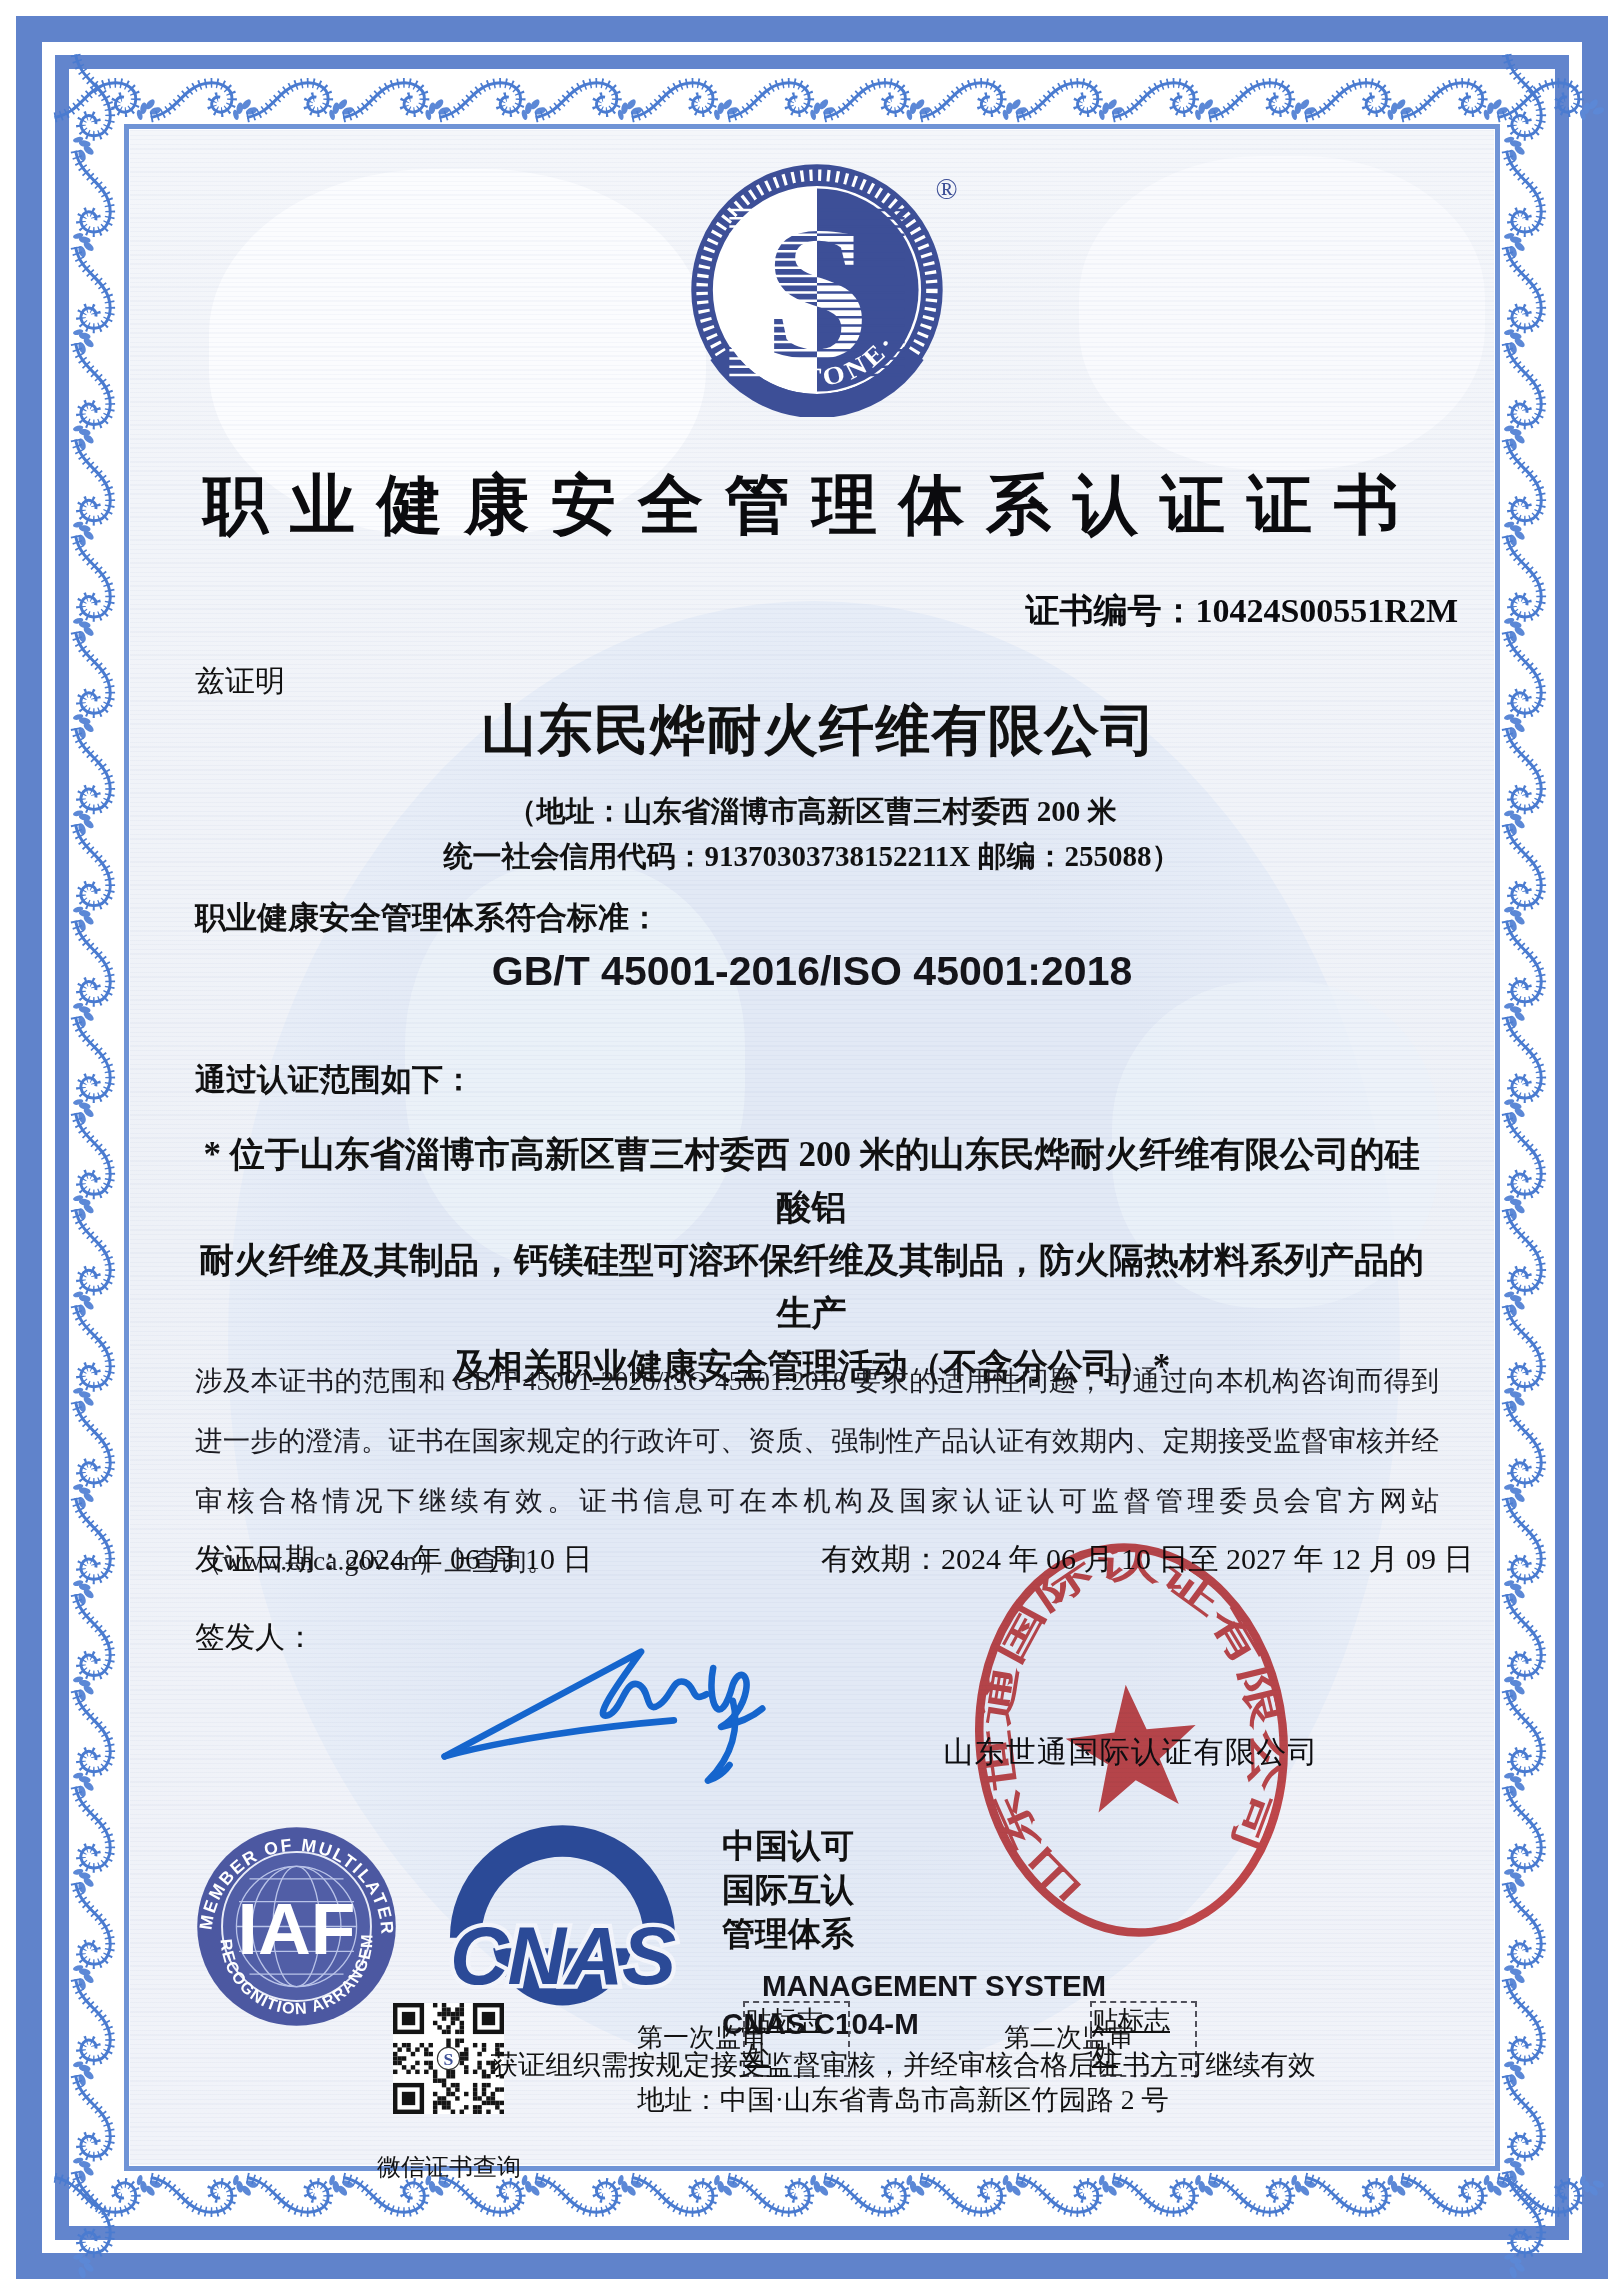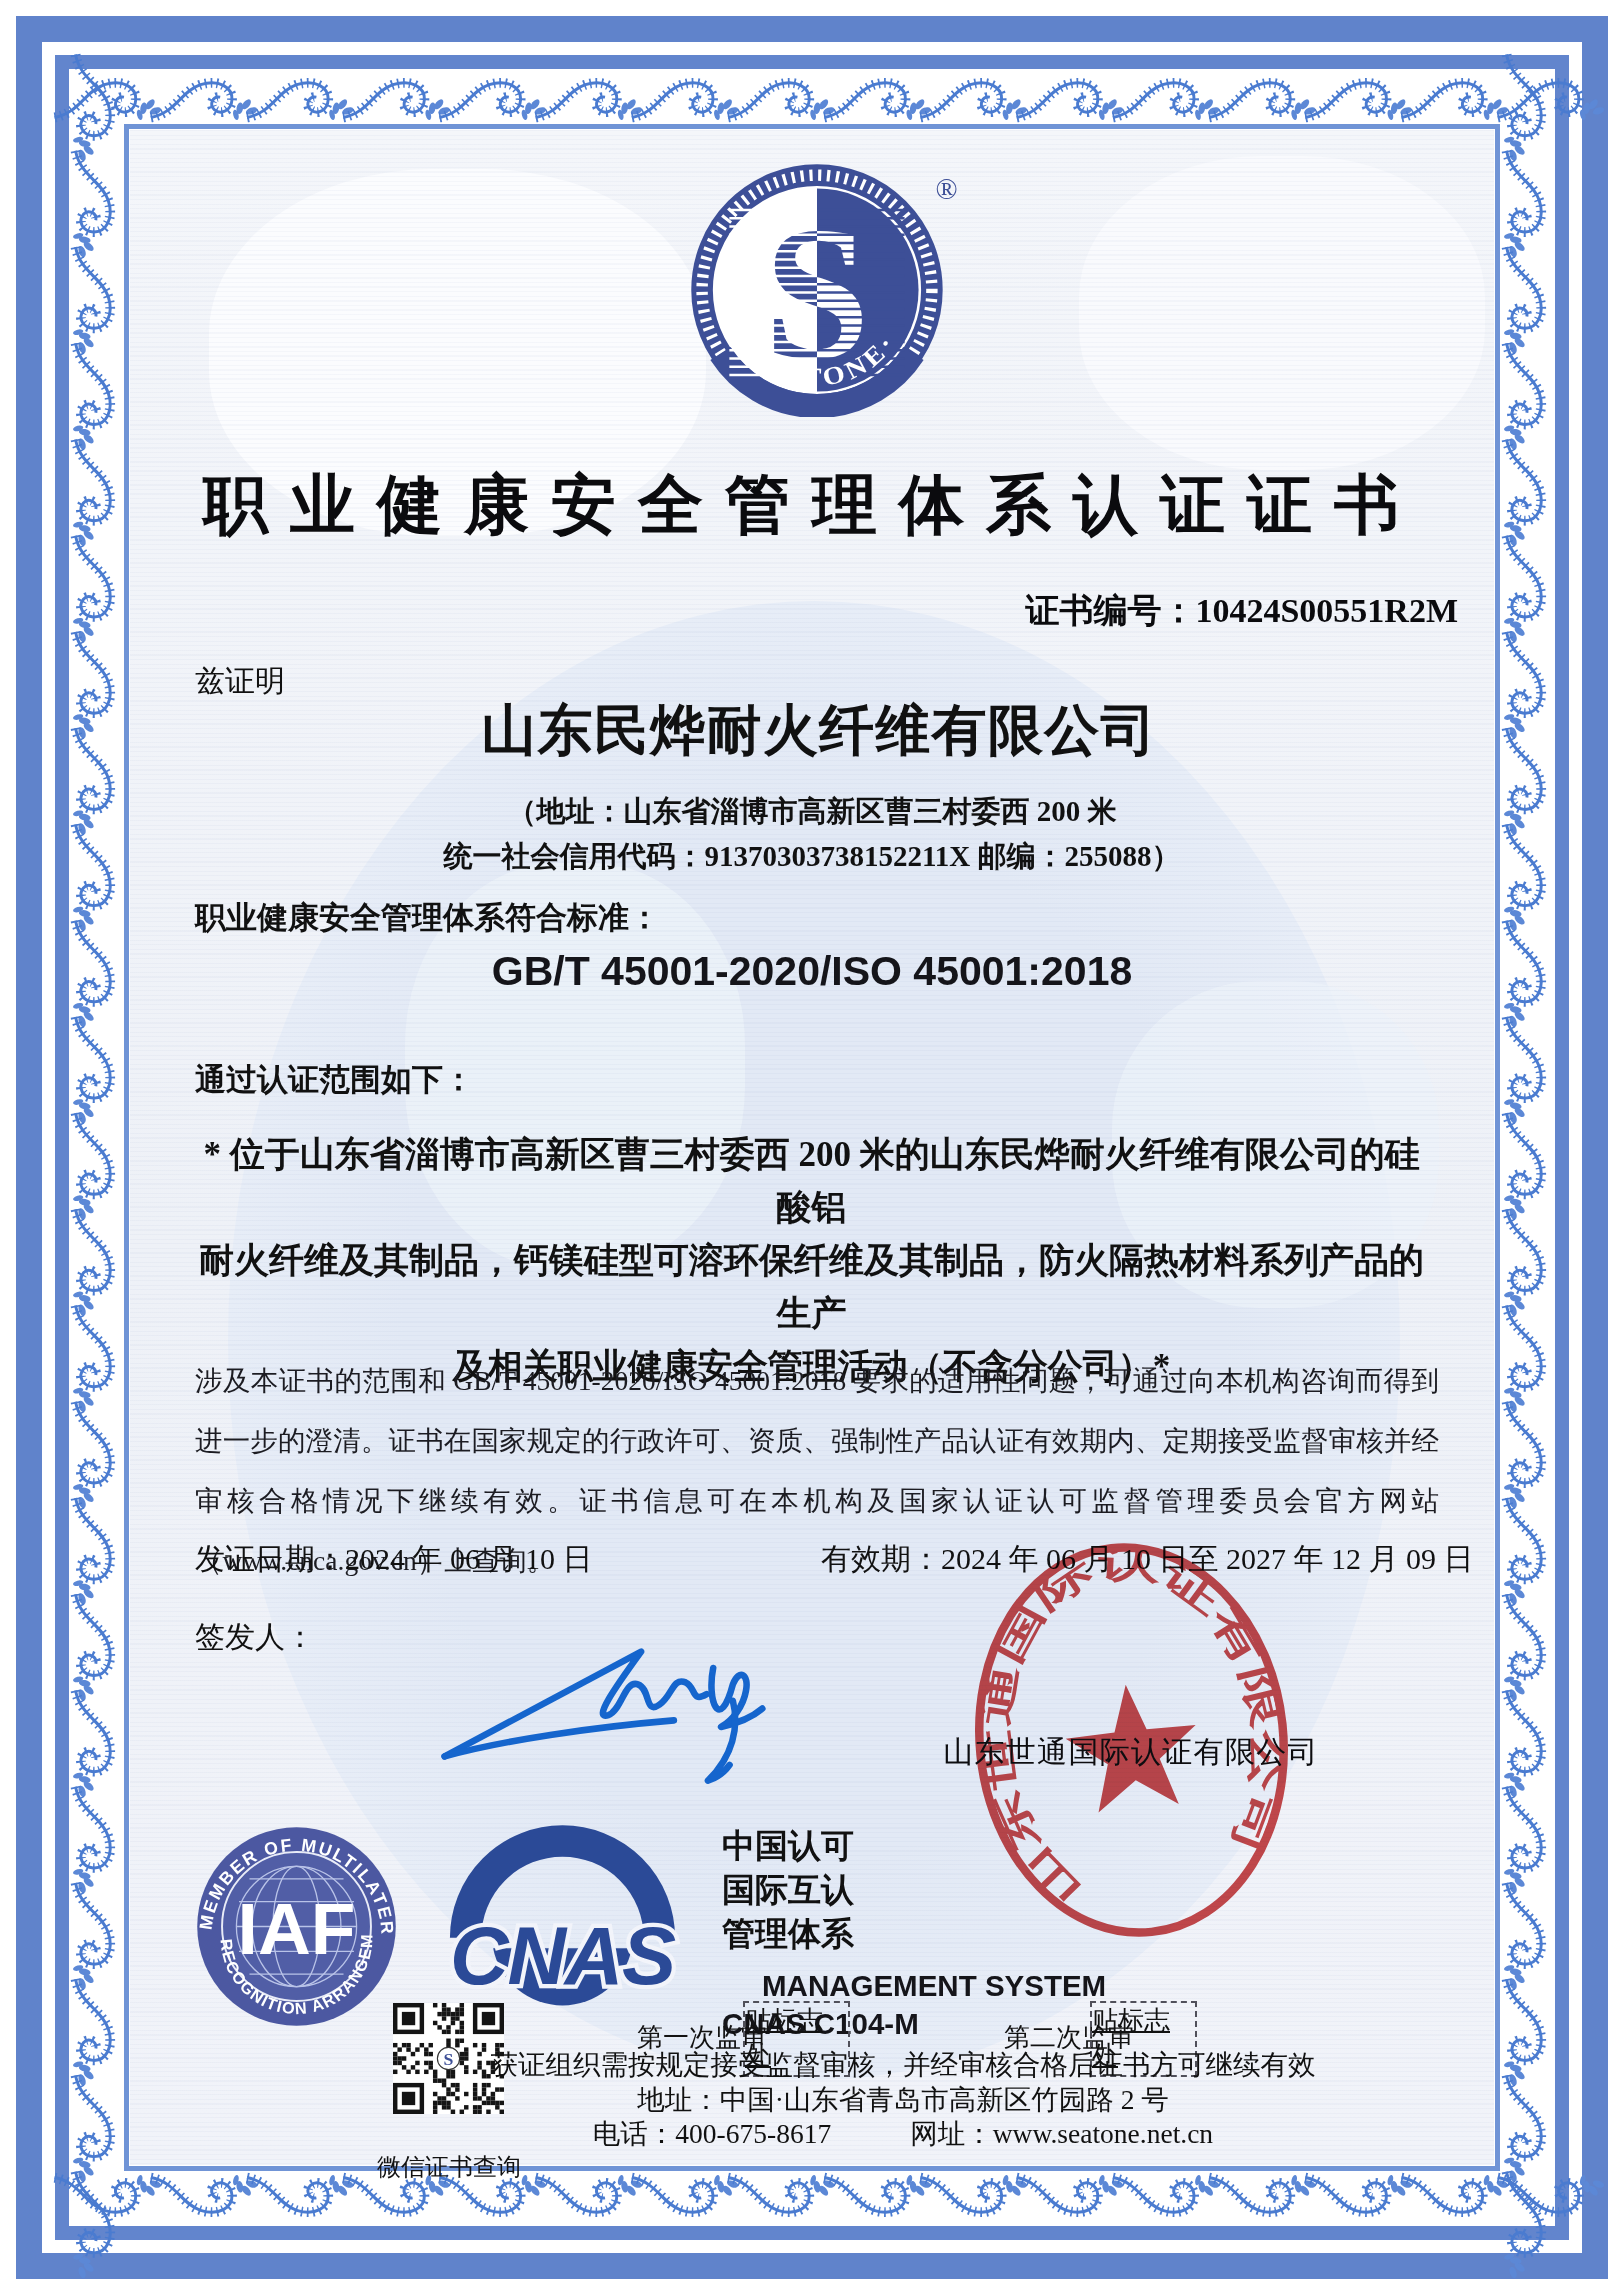--- a/index.html
+++ b/index.html
@@ -213,21 +213,21 @@
     <div class="abs title">职业健康安全管理体系认证证书</div>
     <div class="abs certno">
       <span>证书编号：</span><span>10424S00551R2M</span>
     </div>
     <div class="abs attest">兹证明</div>
     <div class="abs company">山东民烨耐火纤维有限公司</div>
     <div class="abs addr addr1">（地址：山东省淄博市高新区曹三村委西 200 米</div>
     <div class="abs addr addr2">统一社会信用代码：91370303738152211X 邮编：255088）</div>
 
     <div class="abs lbl std-lbl">职业健康安全管理体系符合标准：</div>
-    <div class="abs gbt">GB/T 45001-2020/ISO 45001:2018</div>
+    <div class="abs gbt">GB/T 45001-2016/ISO 45001:2018</div>
     <div class="abs lbl scope-lbl">通过认证范围如下：</div>
 
     <div class="abs scope">
       <div>* 位于山东省淄博市高新区曹三村委西 200 米的山东民烨耐火纤维有限公司的硅酸铝</div>
       <div>耐火纤维及其制品，钙镁硅型可溶环保纤维及其制品，防火隔热材料系列产品的生产</div>
       <div>及相关职业健康安全管理活动（不含分公司）*</div>
     </div>
 
     <div class="abs notice">涉及本证书的范围和 GB/T 45001-2020/ISO 45001:2018 要求的适用性问题，可通过向本机构咨询而得到进一步的澄清。证书在国家规定的行政许可、资质、强制性产品认证有效期内、定期接受监督审核并经审核合格情况下继续有效。证书信息可在本机构及国家认证认可监督管理委员会官方网站（www.cnca.gov.cn）上查询。</div>
 
@@ -464,18 +464,15 @@
     <div class="abs stickerbox box1">
       <span>贴标志处</span>
     </div>
     <div class="abs suplbl sup2">第二次监审</div>
     <div class="abs stickerbox box2">
       <span>贴标志处</span>
     </div>
 
     <div class="abs footline fl1">获证组织需按规定接受监督审核，并经审核合格后证书方可继续有效</div>
     <div class="abs footline fl2">地址：中国·山东省青岛市高新区竹园路 2 号</div>
-    <div class="abs footline fl3">
-      <span>电话：</span><span>400-675-8617</span><span class="gap"></span><span>网址：</span><span>www.seatone.net.cn</span>
-    </div>
   </div>
 </div>
 
 
 </body></html>

